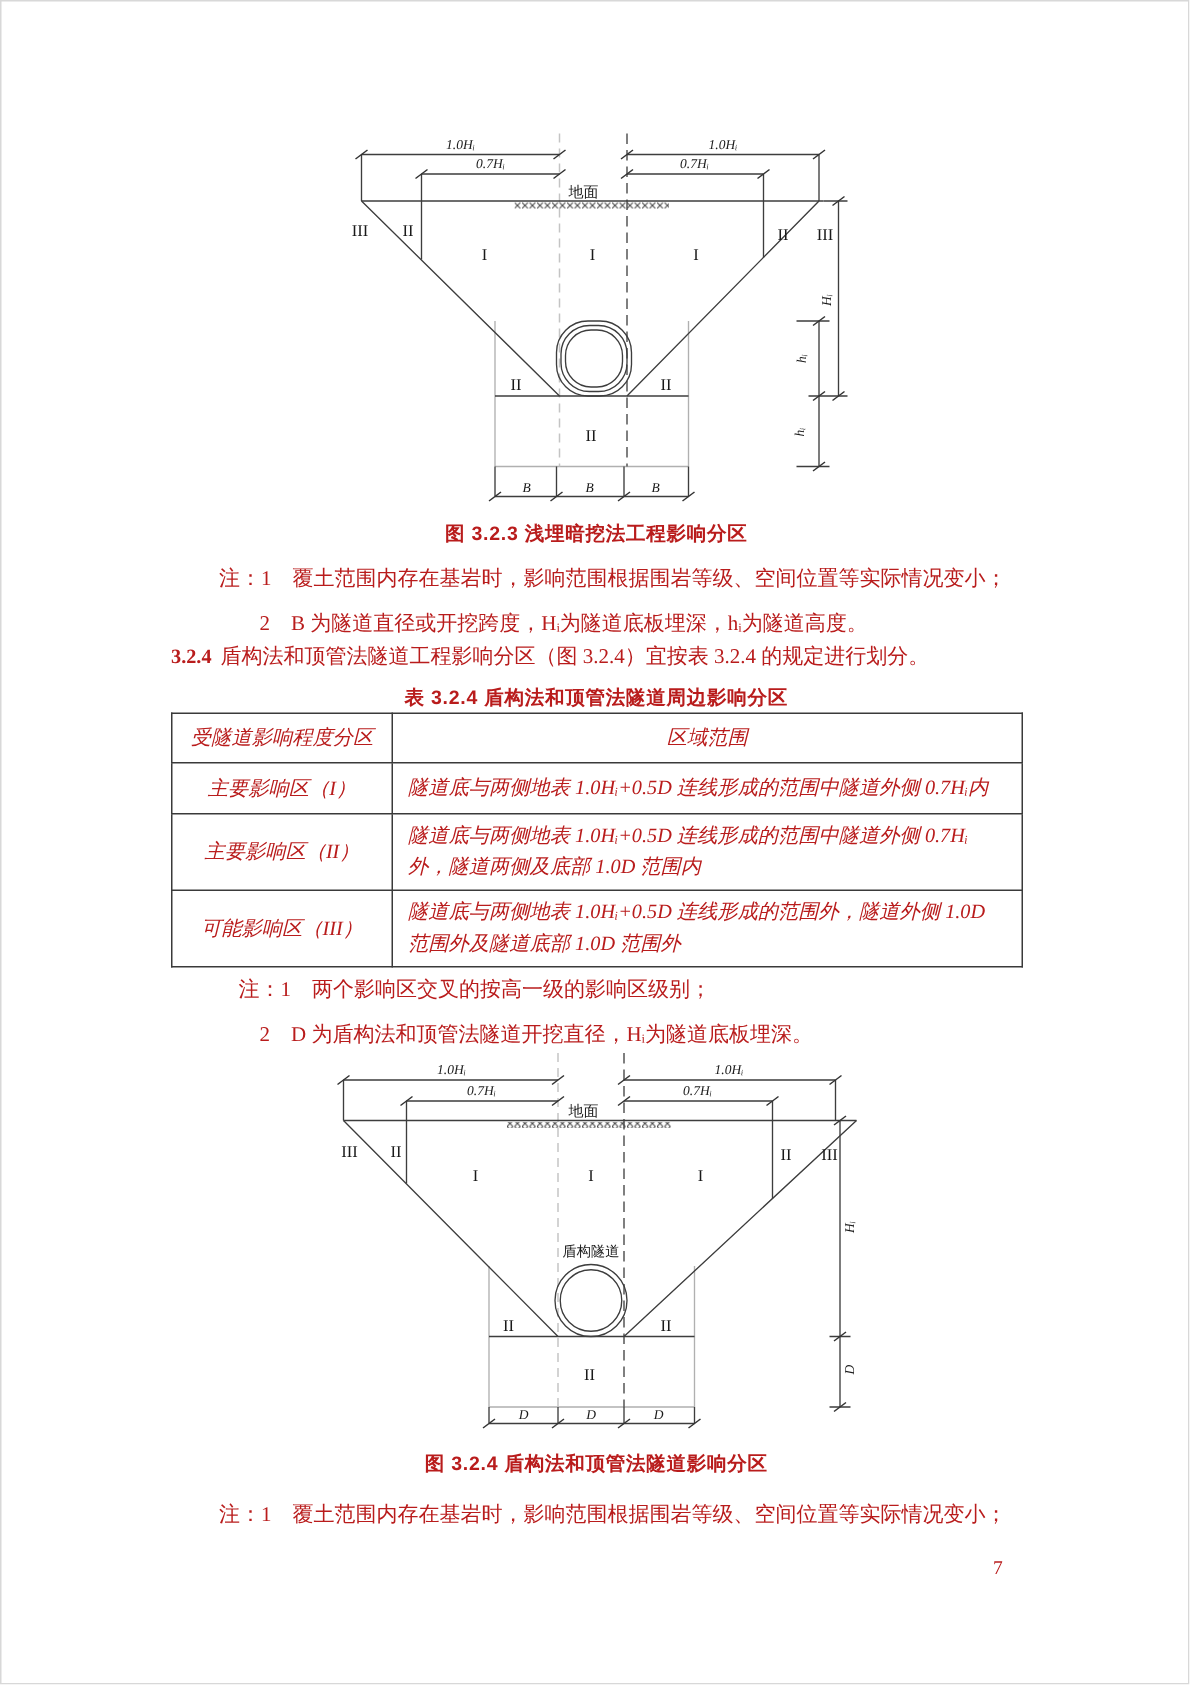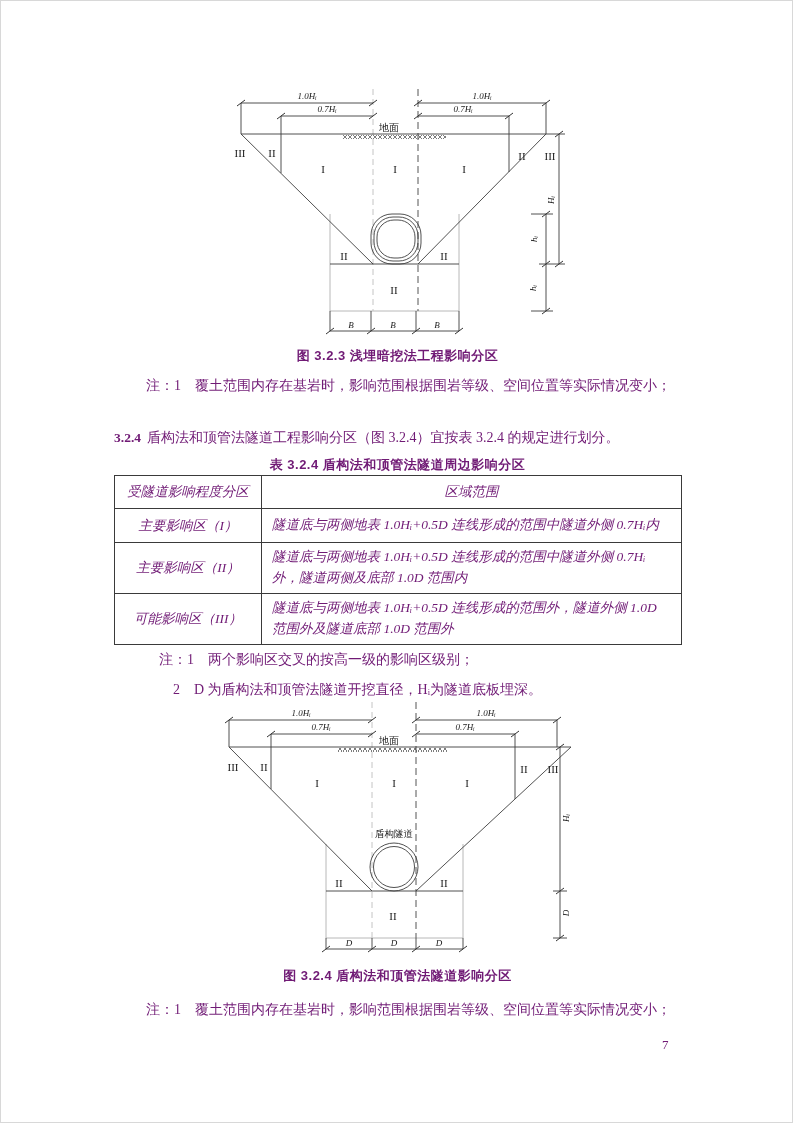--- a/index.html
+++ b/index.html
@@ -1,19 +1,19 @@
 <!DOCTYPE html>
 <html><head>
 <meta charset="utf-8">
 <style>
   html,body{margin:0;padding:0;background:#fff;}
   .page{
     position:relative;width:793px;height:1123px;background:#ffffff;
     border:1px solid #d8d8d8;box-sizing:border-box;overflow:hidden;
-    font-family:"Liberation Serif","DejaVu Serif",serif;color:#701a75;
+    font-family:"Liberation Serif","DejaVu Serif",serif;color:#b91c1c;
   }
   .abs{position:absolute;}
   .caption{
     width:793px;text-align:center;font-weight:bold;font-size:13px;
     font-family:"Liberation Sans","DejaVu Sans",sans-serif;letter-spacing:.5px;
   }
   .bodytext{font-size:14px;white-space:nowrap;}
   .clause{font-size:14px;white-space:nowrap;}
   .clause b{font-family:Liberation Serif, serif;font-size:13.5px;margin-right:6px;}
   table.zones{
@@ -108,20 +108,21 @@
       <text class="dimtxt" x="170" y="241">B</text>
       <text class="dimtxt" x="214" y="241">B</text>
       <text class="dimtxt" transform="rotate(-90 331 113)" x="331" y="113">Hᵢ</text>
       <text class="dimtxt" transform="rotate(-90 314 152)" x="314" y="152">hᵢ</text>
       <text class="dimtxt" transform="rotate(-90 313 201)" x="313" y="201">hᵢ</text>
     </g>
   </svg>
 
   <div class="abs caption" style="top:346px;left:0">图 3.2.3  浅埋暗挖法工程影响分区</div>
   <div class="abs bodytext" style="top:376px;left:145px">注：1　覆土范围内存在基岩时，影响范围根据围岩等级、空间位置等实际情况变小；</div>
+  <div class="abs bodytext" style="top:406px;left:172px">2　B 为隧道直径或开挖跨度，Hᵢ为隧道底板埋深，hᵢ为隧道高度。</div>
 
   <div class="abs clause" style="top:428px;left:113px">
     <b>3.2.4</b><span>盾构法和顶管法隧道工程影响分区（图 3.2.4）宜按表 3.2.4 的规定进行划分。</span>
   </div>
 
   <div class="abs caption" style="top:455px;left:0">表 3.2.4  盾构法和顶管法隧道周边影响分区</div>
   <table class="zones abs" style="top:474px;left:113px">
     <tbody>
         <tr>
       <th style="width:126px">受隧道影响程度分区</th>

